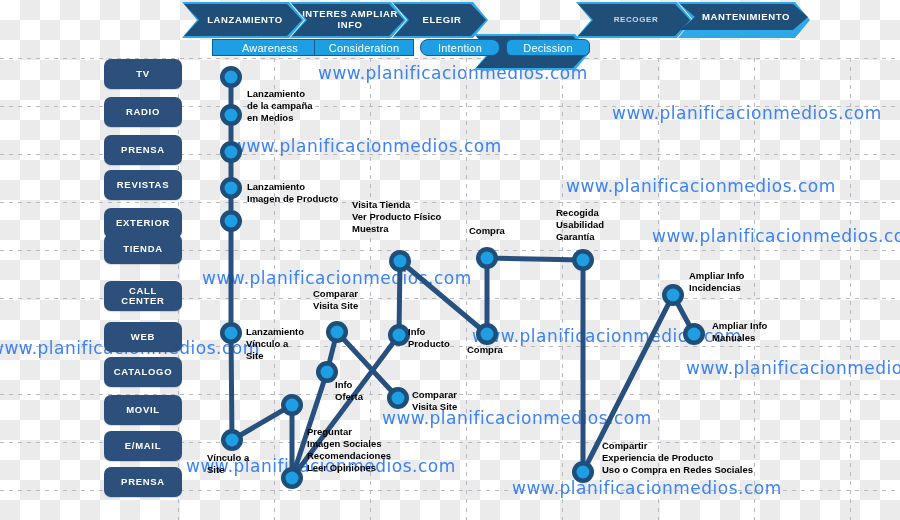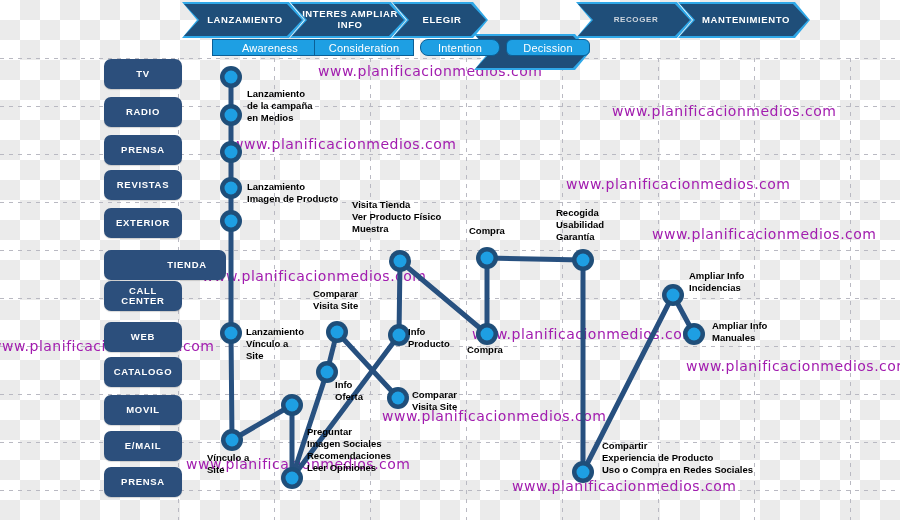--- a/index.html
+++ b/index.html
@@ -22,23 +22,23 @@
     background-position:0 0,20px 20px;
   }
   .vline{position:absolute;top:58px;width:1px;height:462px;
     background-image:repeating-linear-gradient(to bottom,#b9b9c2 0 4px,transparent 4px 9px);}
   .hline{position:absolute;left:0px;height:1px;width:900px;
     background-image:repeating-linear-gradient(to right,#b9b9c2 0 4px,transparent 4px 9px);}
 
   
   .wm{
     position:absolute;white-space:nowrap;
-    color:#a21caf;
+    color:#3b82f6;
     font-family:"DejaVu Sans", sans-serif;
-    font-size:14px;letter-spacing:.5px;
+    font-size:17px;letter-spacing:.5px;
     user-select:none;pointer-events:none;
   }
 
   
   .phasebar{position:absolute;left:182px;top:2px;width:612px;height:36px;}
   .arrow{
     position:absolute;top:0;height:36px;
     background:#1f4e79;
     display:flex;align-items:center;justify-content:center;
     color:#ffffff;
@@ -145,38 +145,38 @@
       <div class="arrowwrap" style="left: 292px; width: 116px; margin-top: 32px;">
         <div class="arrowedge" style="left: 0px; width: 116px;"></div>
         <div class="arrow" style="left: 2px; width: 112px; height: 32px; top: 2px;">COMPRAR</div>
       </div>
       <div class="arrowwrap" style="left: 394px; width: 116px;">
         <div class="arrowedge" style="left: 0px; width: 116px;"></div>
         <div class="arrow dim" style="left: 2px; width: 112px; height: 32px; top: 2px;">RECOGER</div>
       </div>
       <div class="arrowwrap" style="left: 496px; width: 132px;">
         <div class="arrowedge" style="left: 0px; width: 132px;"></div>
-        <div class="arrow" style="left: 2px; width: 128px; height: 32px; top: 2px;">MANTENIMIENTO</div>
+        <div class="arrow" style="left: 2px; width: 128px; height: 26px; top: 2px;">MANTENIMIENTO</div>
       </div>
     </div>
 
   <div id="chipbar">
       <div class="chip" style="left: 212px; width: 116px;">Awareness</div>
       <div class="chip" style="left: 314px; width: 100px;">Consideration</div>
       <div class="chip" style="left: 420px; width: 80px; border-radius: 8px;">Intention</div>
       <div class="chip" style="left: 506px; width: 84px; border-radius: 6px;">Decission</div>
     </div>
 
   <div id="channels">
       <div class="chan" style="top: 59px;">TV</div>
       <div class="chan" style="top: 97px;">RADIO</div>
       <div class="chan" style="top: 135px;">PRENSA</div>
       <div class="chan" style="top: 170px;">REVISTAS</div>
       <div class="chan" style="top: 208px;">EXTERIOR</div>
-      <div class="chan" style="top: 250px; padding-left: 44px;">TIENDA</div>
+      <div class="chan" style="top: 234px;">TIENDA</div>
       <div class="chan" style="top: 281px; flex-direction: column;">
         <span style="display: block;">CALL</span>
         <span style="display: block;">CENTER</span>
       </div>
       <div class="chan" style="top: 322px;">WEB</div>
       <div class="chan" style="top: 357px;">CATALOGO</div>
       <div class="chan" style="top: 395px;">MOVIL</div>
       <div class="chan" style="top: 431px;">E/MAIL</div>
       <div class="chan" style="top: 467px;">PRENSA</div>
     </div>

